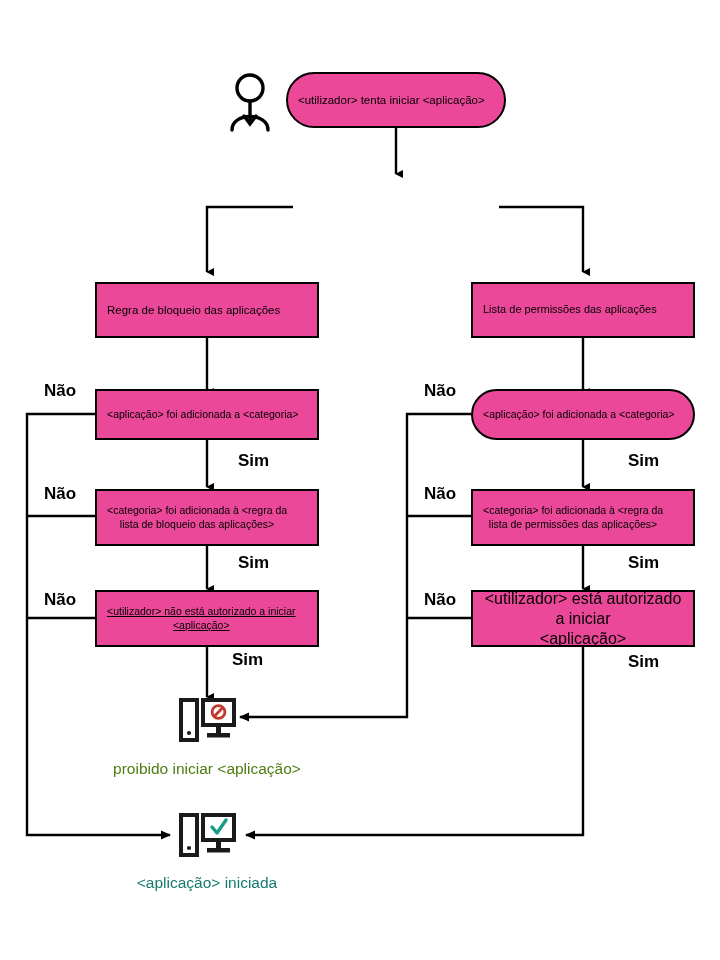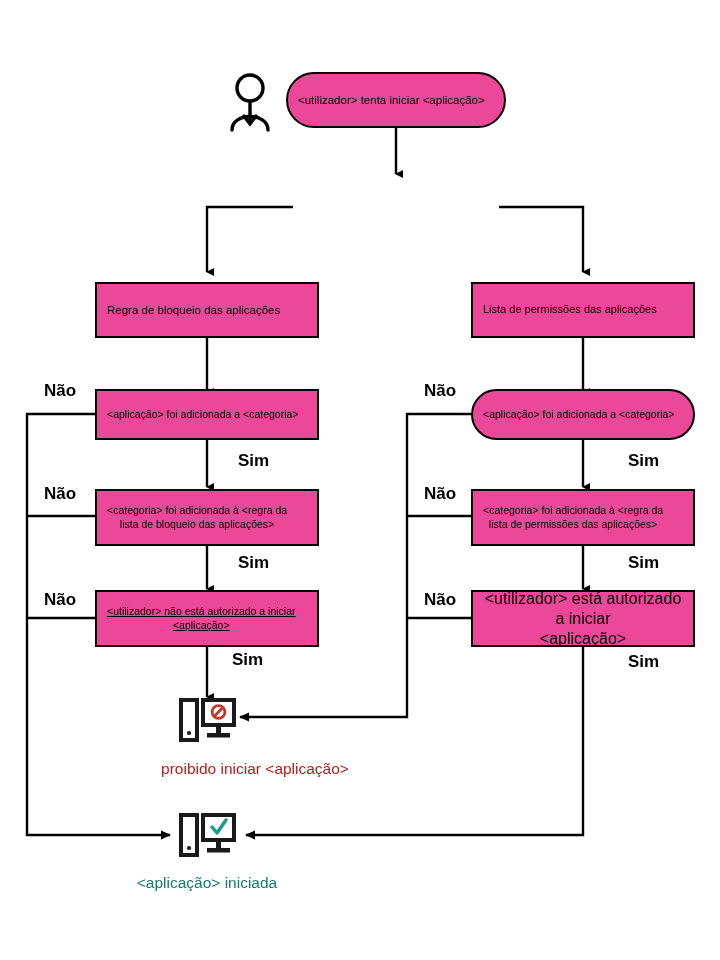--- a/index.html
+++ b/index.html
@@ -183,21 +183,21 @@
       <circle cx="10" cy="36" r="2.1" fill="#1a1a1a"></circle>
 
       <rect x="24" y="3" width="31" height="25" fill="#ffffff" stroke="#1a1a1a" stroke-width="4"></rect>
       <rect x="37" y="28" width="5" height="8" fill="#1a1a1a"></rect>
       <rect x="28" y="36" width="23" height="4.5" fill="#1a1a1a"></rect>
 
       <circle cx="39.5" cy="15" r="6.4" fill="none" stroke="#c0392b" stroke-width="2.8"></circle>
       <line x1="35.2" y1="19.5" x2="43.8" y2="10.5" stroke="#c0392b" stroke-width="2.8"></line>
     </svg>
   </div>
-  <div class="term-label" style="left:0px; top:760px; width:414px; color:#b91c1c;padding-left:48px;">proibido iniciar &lt;aplicação&gt;</div>
+  <div class="term-label" style="left:0px; top:760px; width:414px; color:#4d7c0f;">proibido iniciar &lt;aplicação&gt;</div>
 
   <div class="icon-box" style="left:179px; top:812px; width:57px; height:48px;">
     <svg width="57" height="48" viewBox="0 0 57 48">
 
       <rect x="2" y="3" width="16" height="40" fill="#ffffff" stroke="#1a1a1a" stroke-width="4"></rect>
       <circle cx="10" cy="36" r="2.1" fill="#1a1a1a"></circle>
 
       <rect x="24" y="3" width="31" height="25" fill="#ffffff" stroke="#1a1a1a" stroke-width="4"></rect>
       <rect x="37" y="28" width="5" height="8" fill="#1a1a1a"></rect>
       <rect x="28" y="36" width="23" height="4.5" fill="#1a1a1a"></rect>

